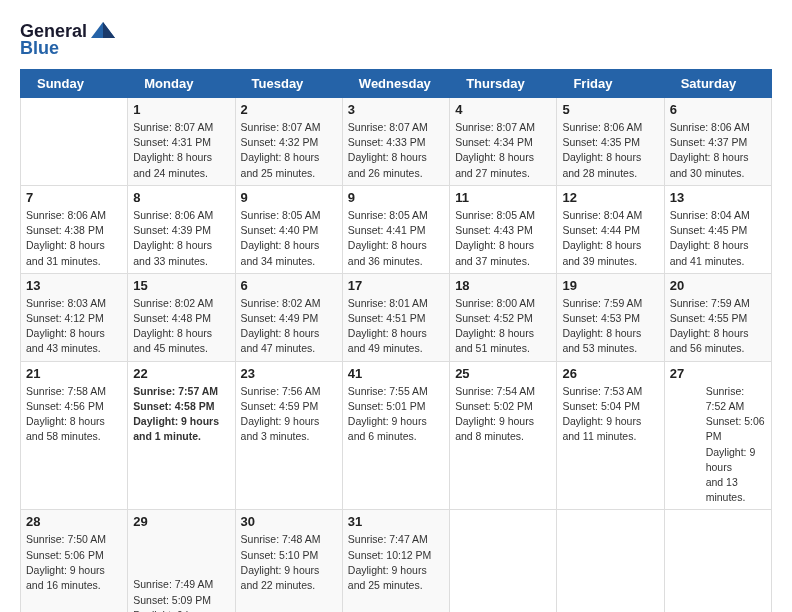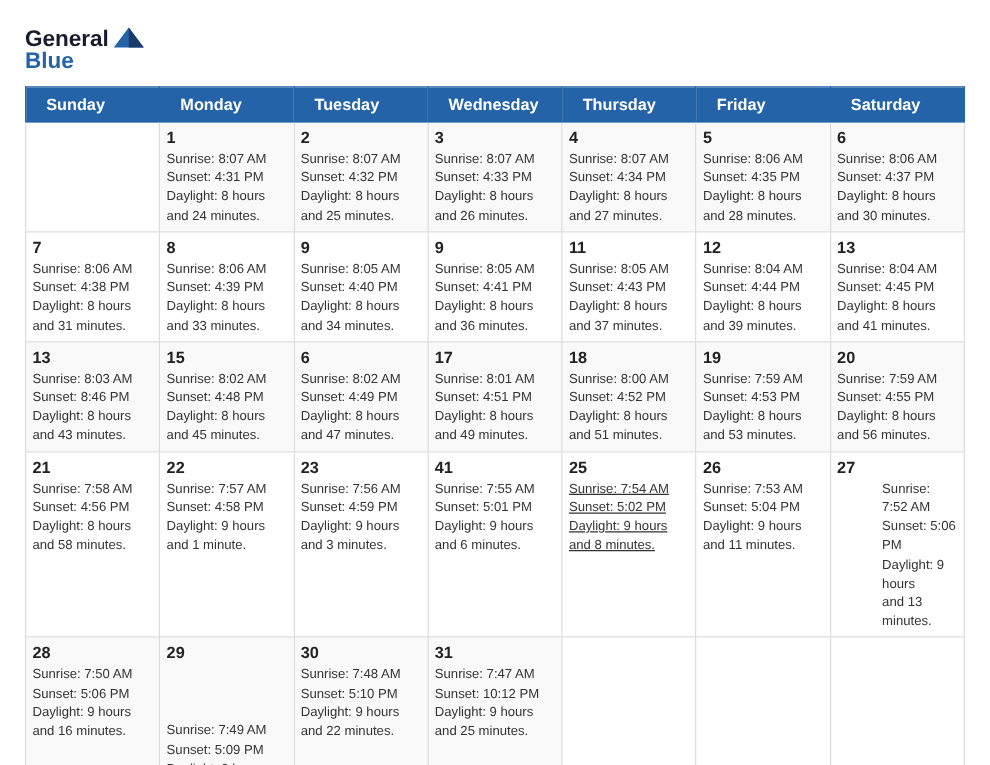--- a/index.html
+++ b/index.html
@@ -213,21 +213,21 @@
           <div class="day-info" style="white-space: pre-line;">Sunrise: 8:04 AM
 Sunset: 4:45 PM
 Daylight: 8 hours
 and 41 minutes.</div>
         </td>
       </tr>
       <tr>
         <td>
           <span class="day-num">13</span>
           <div class="day-info" style="white-space: pre-line;">Sunrise: 8:03 AM
-Sunset: 8:46 PM
+Sunset: 4:12 PM
 Daylight: 8 hours
 and 43 minutes.</div>
         </td>
         <td>
           <span class="day-num">15</span>
           <div class="day-info" style="white-space: pre-line;">Sunrise: 8:02 AM
 Sunset: 4:48 PM
 Daylight: 8 hours
 and 45 minutes.</div>
         </td>
@@ -270,42 +270,42 @@
       <tr>
         <td>
           <span class="day-num">21</span>
           <div class="day-info" style="white-space: pre-line;">Sunrise: 7:58 AM
 Sunset: 4:56 PM
 Daylight: 8 hours
 and 58 minutes.</div>
         </td>
         <td>
           <span class="day-num">22</span>
-          <div class="day-info" style="white-space: pre-line;">Sunrise: 7:57 AM
+          <div class="day-info" style="white-space: pre-line; font-weight: bold;">Sunrise: 7:57 AM
 Sunset: 4:58 PM
 Daylight: 9 hours
 and 1 minute.</div>
         </td>
         <td>
           <span class="day-num">23</span>
           <div class="day-info" style="white-space: pre-line;">Sunrise: 7:56 AM
 Sunset: 4:59 PM
 Daylight: 9 hours
 and 3 minutes.</div>
         </td>
         <td>
           <span class="day-num">41</span>
           <div class="day-info" style="white-space: pre-line;">Sunrise: 7:55 AM
 Sunset: 5:01 PM
 Daylight: 9 hours
 and 6 minutes.</div>
         </td>
         <td>
           <span class="day-num">25</span>
-          <div class="day-info" style="white-space: pre-line; text-decoration: underline;">Sunrise: 7:54 AM
+          <div class="day-info" style="white-space: pre-line;">Sunrise: 7:54 AM
 Sunset: 5:02 PM
 Daylight: 9 hours
 and 8 minutes.</div>
         </td>
         <td>
           <span class="day-num">26</span>
           <div class="day-info" style="white-space: pre-line;">Sunrise: 7:53 AM
 Sunset: 5:04 PM
 Daylight: 9 hours
 and 11 minutes.</div>

